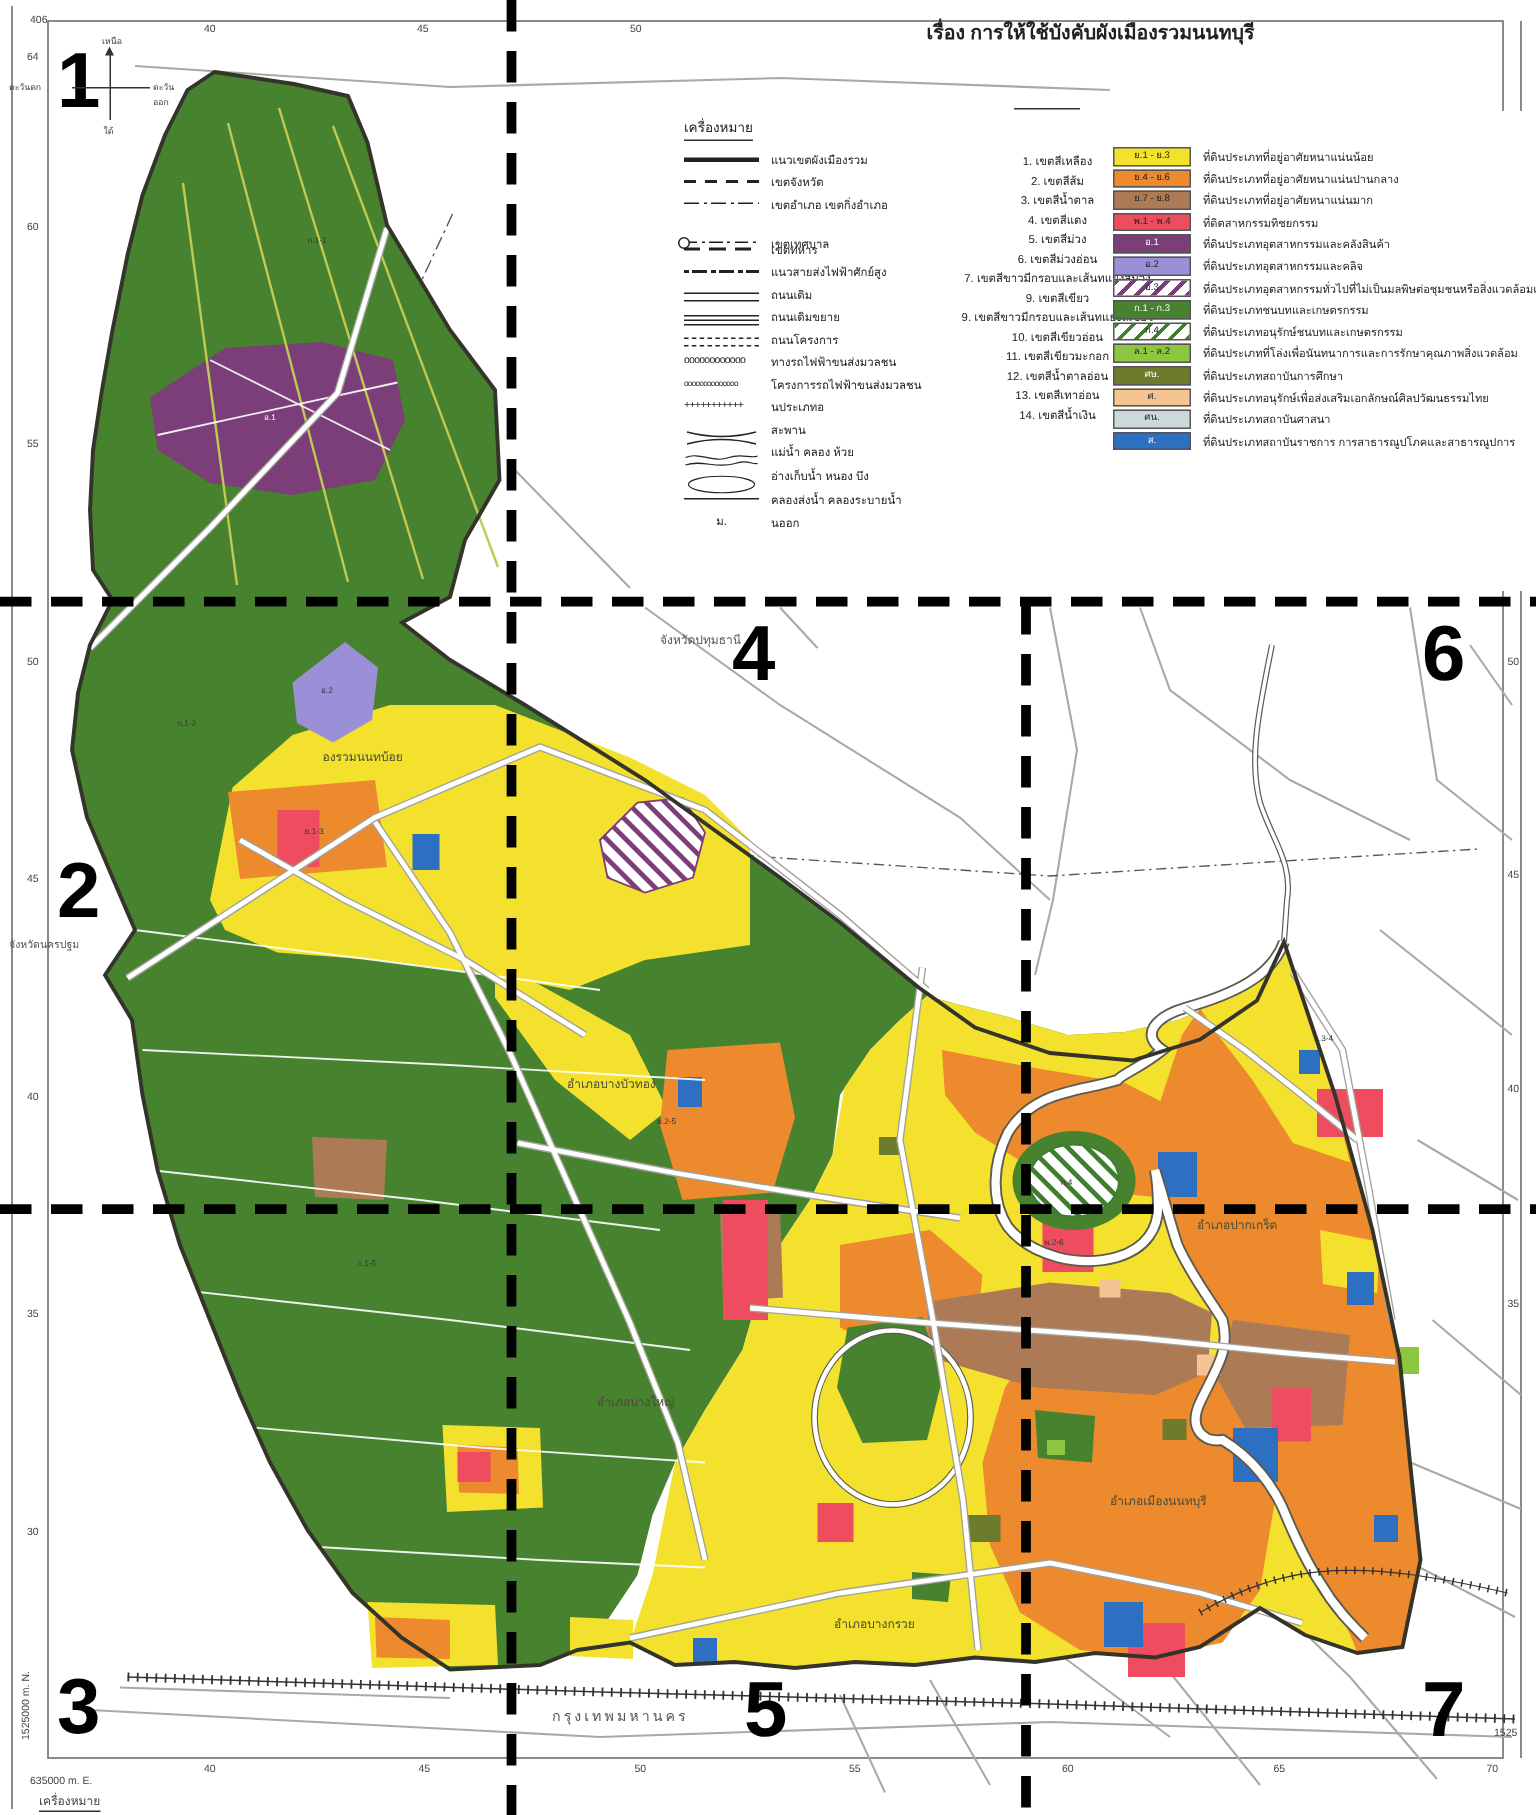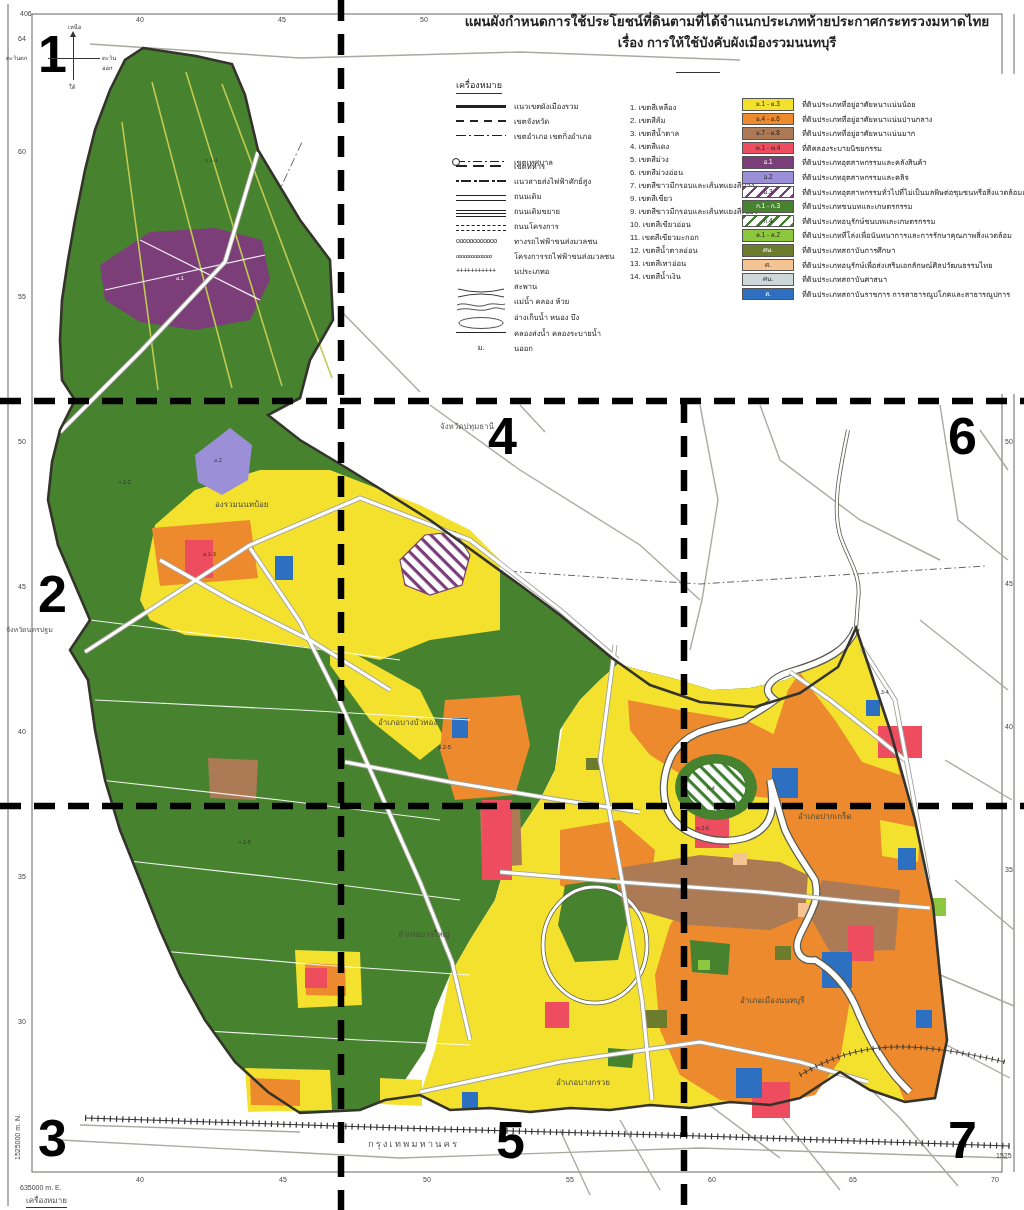--- a/index.html
+++ b/index.html
@@ -28,21 +28,21 @@
   .sym-muni::before{content:"";position:absolute;left:-4px;top:-3px;width:6px;height:6px;border:1px solid #222;border-radius:50%;background:#fff;}
   .sym-longdash{height:1.7px;background:repeating-linear-gradient(90deg,#222 0 11px,transparent 11px 17px);}
   .sym-power{height:1.5px;background:repeating-linear-gradient(90deg,#222 0 3px,transparent 3px 5px,#222 5px 15px,transparent 15px 18px);}
   .sym-dbl{height:4px;border-top:1px solid #222;border-bottom:1px solid #222;}
   .sym-dblwide{height:5px;border-top:1px solid #222;border-bottom:1px solid #222;
       background:linear-gradient(#222,#222) center/100% 1px no-repeat;}
   .sym-dbldash{height:4px;border-top:1px dashed #222;border-bottom:1px dashed #222;}
   .sym-glyph{top:0px;height:12px;font-size:7px;letter-spacing:-0.5px;color:#222;line-height:12px;}
   .sym-glyph-sm{font-size:5.5px;}
   .sym-m{top:0;font-size:7.6px;text-align:center;line-height:12px;}
-  .zrow{position:absolute;left:182px;width:150px;height:13px;font-size:7.6px;white-space:nowrap;}
+  .zrow{position:absolute;left:182px;width:150px;height:13px;font-size:7.6px;white-space:nowrap;text-align:center;}
   .crow{position:absolute;left:294px;width:282px;height:14px;}
   .swatch{position:absolute;left:0;top:0;width:50px;height:10.5px;border:0.5px solid #555;
           text-align:center;font-size:6.4px;line-height:10.5px;color:#222;overflow:hidden;}
   .hatch-purple{background:repeating-linear-gradient(135deg,#7b3e78 0 2.5px,#fff 2.5px 8px) !important;}
   .hatch-green{background:repeating-linear-gradient(135deg,#3f7d2f 0 2.5px,#fff 2.5px 8px) !important;}
   .ctxt{position:absolute;left:60px;top:0;font-size:7.4px;white-space:nowrap;}
   
   .secnum{font-size:52px;font-weight:700;color:#000;line-height:1;}
   
   .maplab{font-size:8px;color:#4a4a38;white-space:nowrap;}
@@ -267,21 +267,20 @@
 
   <g stroke="var(--c-dashline)" stroke-width="6.5" stroke-dasharray="21 13" fill="none">
     <line x1="341" y1="0" x2="341" y2="1210"></line>
     <line x1="684" y1="402" x2="684" y2="1210"></line>
     <line x1="0" y1="401" x2="1024" y2="401"></line>
     <line x1="0" y1="806" x2="1024" y2="806"></line>
   </g>
 </svg>
 
 <div class="abs title-block">
-  <div class="t1">แผนผังกำหนดการใช้ประโยชน์ที่ดินตามที่ได้จำแนกประเภทท้ายประกาศกระทรวงมหาดไทย</div>
   <div class="t2">เรื่อง การให้ใช้บังคับผังเมืองรวมนนทบุรี</div>
 </div>
 <div class="abs t-rule"></div>
 
 <div class="abs legend">
   <div class="leg-head">เครื่องหมาย</div>
 
   <div class="lrow" style="top:26px">
       <span class="lsym sym-thick"></span>
       <span class="ltxt">แนวเขตผังเมืองรวม</span>
@@ -379,21 +378,21 @@
   <div class="crow" style="top:38.6px">
       <span class="swatch" style="background: rgb(236, 138, 45);">ย.4 - ย.6</span>
       <span class="ctxt">ที่ดินประเภทที่อยู่อาศัยหนาแน่นปานกลาง</span>
     </div>
   <div class="crow" style="top:53.2px">
       <span class="swatch" style="background: rgb(173, 122, 86);">ย.7 - ย.8</span>
       <span class="ctxt">ที่ดินประเภทที่อยู่อาศัยหนาแน่นมาก</span>
     </div>
   <div class="crow" style="top:67.8px">
       <span class="swatch" style="background: rgb(238, 77, 96);">พ.1 - พ.4</span>
-      <span class="ctxt">ที่ดิคลองระบายนิชยกรรม</span>
+      <span class="ctxt">ที่ดิตสาหกรรมทิชยกรรม</span>
     </div>
   <div class="crow" style="top:82.4px">
       <span class="swatch" style="color: rgb(255, 255, 255); background: rgb(123, 62, 120);">อ.1</span>
       <span class="ctxt">ที่ดินประเภทอุตสาหกรรมและคลังสินค้า</span>
     </div>
   <div class="crow" style="top:97px">
       <span class="swatch" style="background: rgb(155, 144, 216);">อ.2</span>
       <span class="ctxt">ที่ดินประเภทอุตสาหกรรมและคลิจ</span>
     </div>
   <div class="crow" style="top:111.6px">

